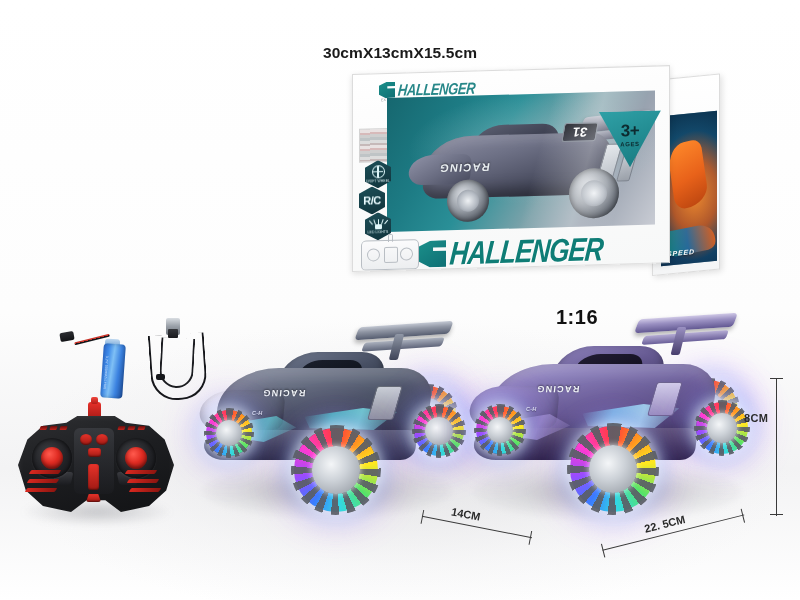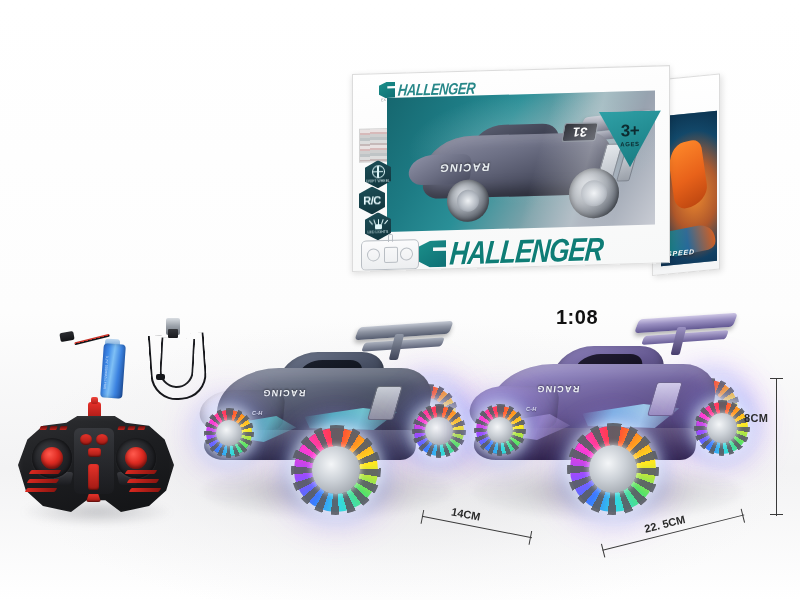--- a/index.html
+++ b/index.html
@@ -715,22 +715,23 @@
   #dim22 .ln { position:absolute; left: 0; top: 10px; width: 146px; height: 1.4px; background:#3a3a3a; }
   #dim22 .cap-l { position:absolute; left: 0; top: 4px; width: 1.4px; height: 14px; background:#3a3a3a; }
   #dim22 .cap-r { position:absolute; left: 144px; top: 4px; width: 1.4px; height: 14px; background:#3a3a3a; }
   #dim22 .tx { position:absolute; left: 46px; top: -6px; font-size: 11px; font-weight: bold; color:#2b2b2b; }
 </style>
 </head>
 <body>
 
 <div id="stage">
 
-
-  <div class="abs nosel" id="scale-caption">1:08</div>
+  <div class="abs nosel" id="dim-caption">30cmX13cmX15.5cm</div>
+
+  <div class="abs nosel" id="scale-caption">1:16</div>
 
   <div class="abs" id="box">
 
     <div class="box-face" id="box-side">
       <div id="box-side-art"></div>
       <div id="box-side-speed">SPEED</div>
     </div>
 
     <div class="box-face" id="box-front">
 

